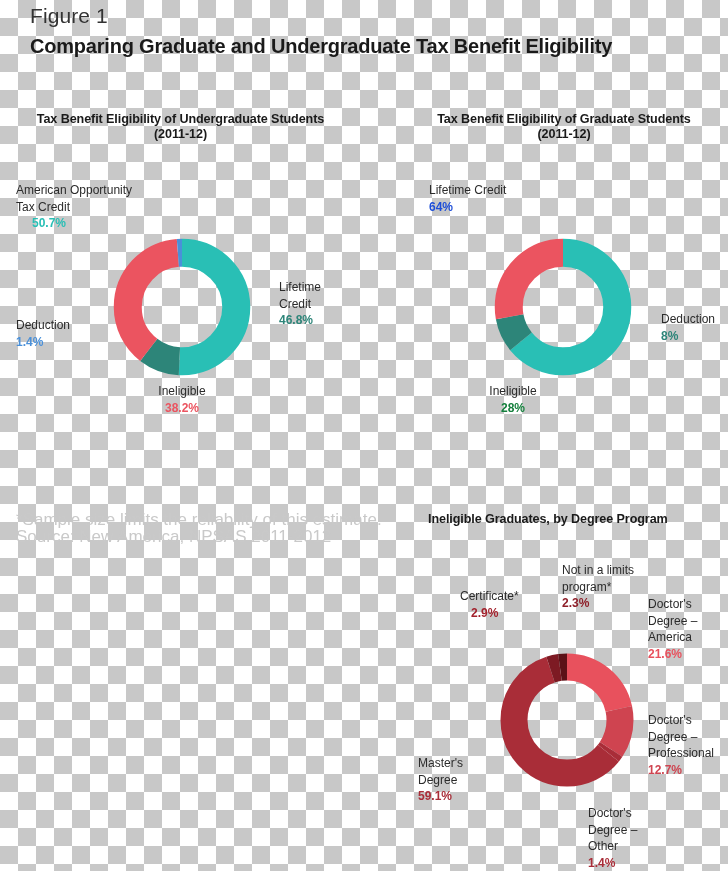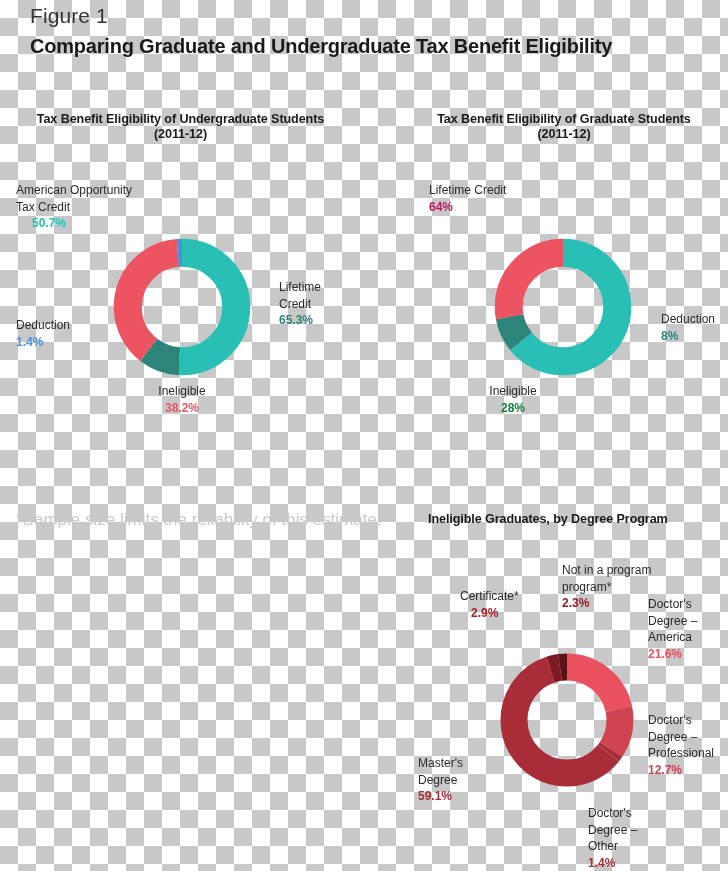--- a/index.html
+++ b/index.html
@@ -82,21 +82,21 @@
 
 <div class="cb" style="left:16px;top:182px;width:150px;">
   <span>American Opportunity</span><br>
   <span>Tax Credit</span>
   <span class="pct" style="color:#29bfb5;margin-left:16px;">50.7%</span>
 </div>
 
 <div class="cb" style="left:279px;top:279px;width:100px;">
   <span>Lifetime</span><br>
   <span>Credit</span>
-  <span class="pct" style="color:#2d8579;">65.3%</span>
+  <span class="pct" style="color:#2d8579;">46.8%</span>
 </div>
 
 <div class="cb" style="left:16px;top:317px;width:120px;">
   <span>Deduction</span>
   <span class="pct" style="color:#4a90d9;">1.4%</span>
 </div>
 
 <div class="cb c" style="left:130px;top:383px;width:104px;">
   <span>Ineligible</span>
   <span class="pct" style="color:#eb5460;">38.2%</span>
@@ -113,35 +113,36 @@
     <circle r="54.25" fill="none" stroke="#29bfb5" stroke-width="28" stroke-dasharray="218.15 122.71" stroke-dashoffset="0" transform="rotate(-90)"></circle>
 
     <circle r="54.25" fill="none" stroke="#2d8579" stroke-width="28" stroke-dasharray="27.27 313.59" stroke-dashoffset="-218.15" transform="rotate(-90)"></circle>
 
     <circle r="54.25" fill="none" stroke="#eb5460" stroke-width="28" stroke-dasharray="95.44 245.42" stroke-dashoffset="-245.42" transform="rotate(-90)"></circle>
   </g>
 </svg>
 
 <div class="cb" style="left:429px;top:182px;width:160px;">
   <span>Lifetime Credit</span>
-  <span class="pct" style="color:#be185d;">64%</span>
+  <span class="pct" style="color:#1d4ed8;">64%</span>
 </div>
 
 <div class="cb" style="left:661px;top:311px;width:75px;">
   <span>Deduction</span>
   <span class="pct" style="color:#2d8579;">8%</span>
 </div>
 
 <div class="cb c" style="left:461px;top:383px;width:104px;">
   <span>Ineligible</span>
   <span class="pct" style="color:#15803d;">28%</span>
 </div>
 
 <div id="footnote">
   <div>*Sample size limits the reliability of this estimate.</div>
+  <div>Source: New America, NPSAS 2011-2012</div>
 </div>
 
 <div id="ineligible-title" class="panel-title">Ineligible Graduates, by Degree Program</div>
 
 <svg class="donut" style="left:487px;top:640px;" width="160" height="160" viewBox="0 0 160 160">
 
   <g transform="translate(80,80)">
 
     <circle r="53" fill="none" stroke="#e8515d" stroke-width="27" stroke-dasharray="71.93 261.08" stroke-dashoffset="0" transform="rotate(-90)"></circle>
 
@@ -156,21 +157,21 @@
     <circle r="53" fill="none" stroke="#5c1117" stroke-width="27" stroke-dasharray="7.66 325.35" stroke-dashoffset="-325.35" transform="rotate(-90)"></circle>
   </g>
 </svg>
 
 <div class="cb" style="left:460px;top:588px;width:110px;">
   <span>Certificate*</span>
   <span class="pct" style="color:#a2222d;margin-left:11px;">2.9%</span>
 </div>
 
 <div class="cb" style="left:562px;top:562px;width:110px;">
-  <span>Not in a program</span><br>
+  <span>Not in a limits</span><br>
   <span>program*</span>
   <span class="pct" style="color:#8e1f29;">2.3%</span>
 </div>
 
 <div class="cb" style="left:648px;top:596px;width:85px;">
   <span>Doctor's</span><br>
   <span>Degree –</span><br>
   <span>America</span>
   <span class="pct" style="color:#e8515d;">21.6%</span>
 </div>

